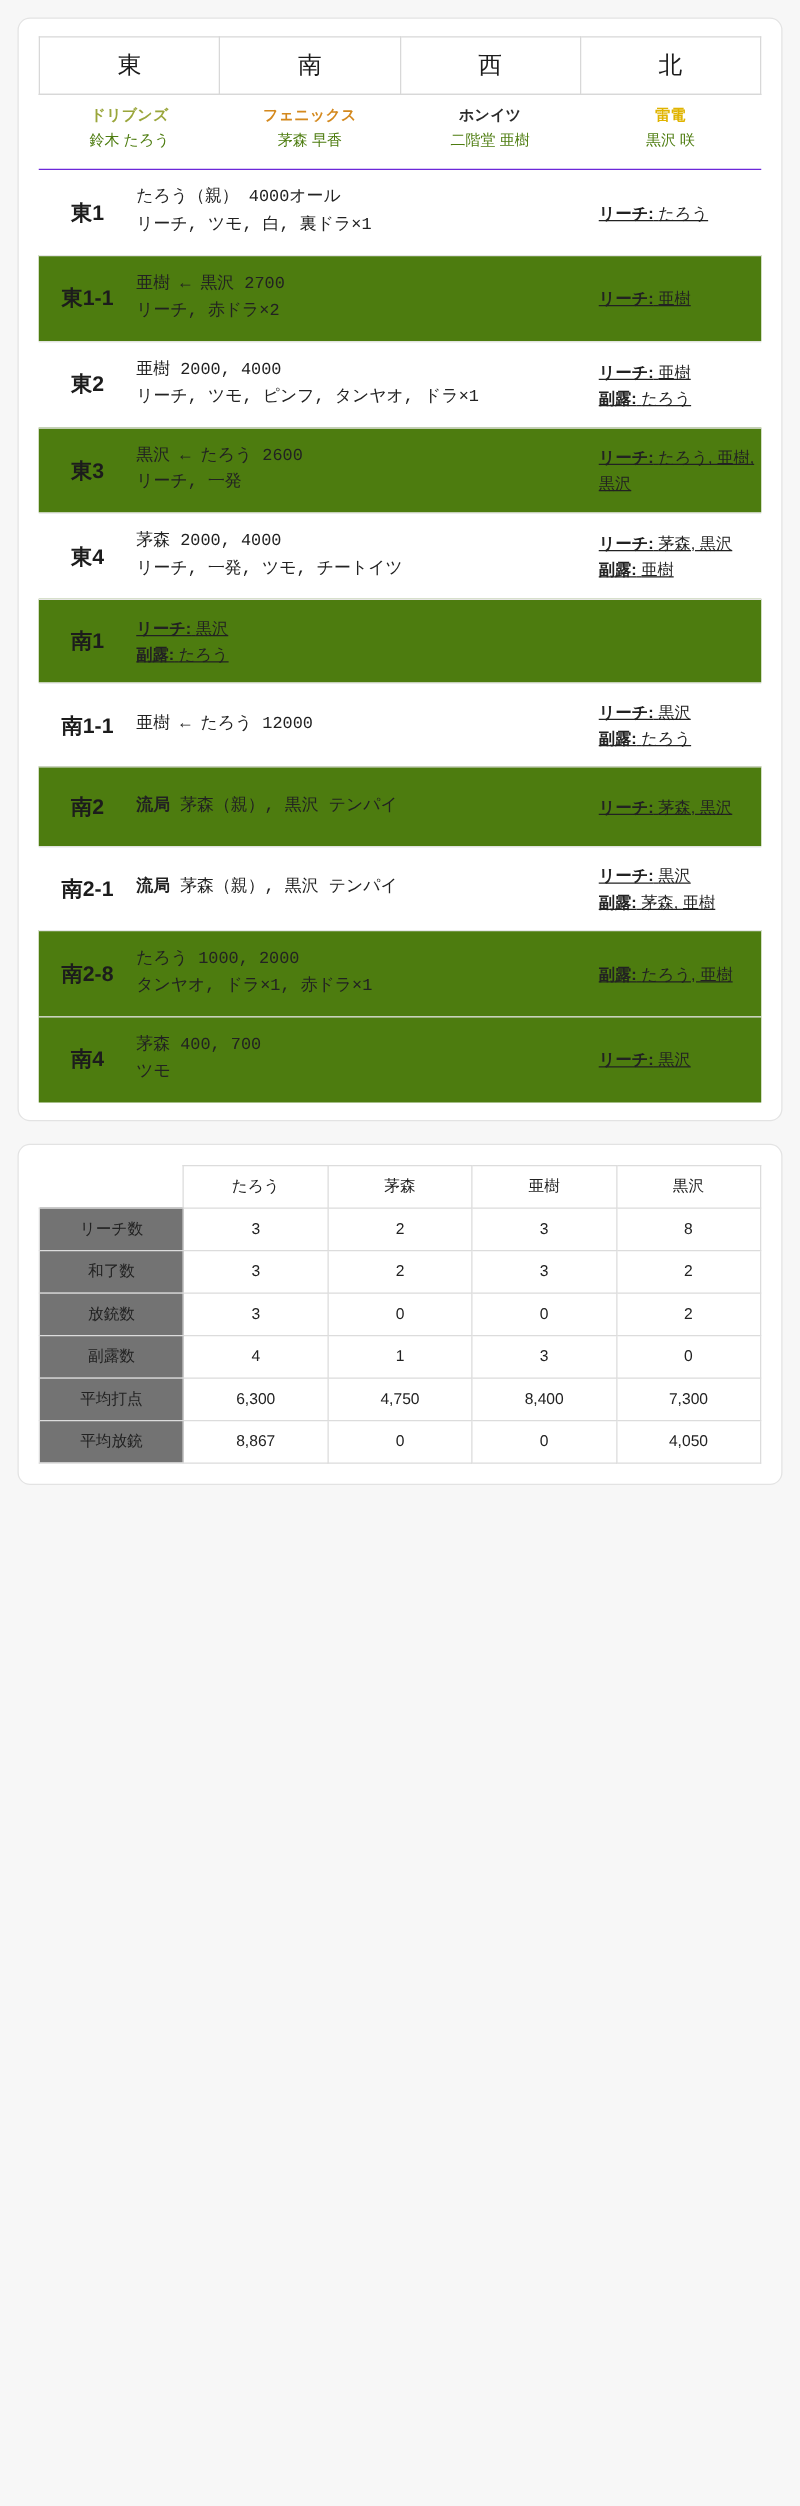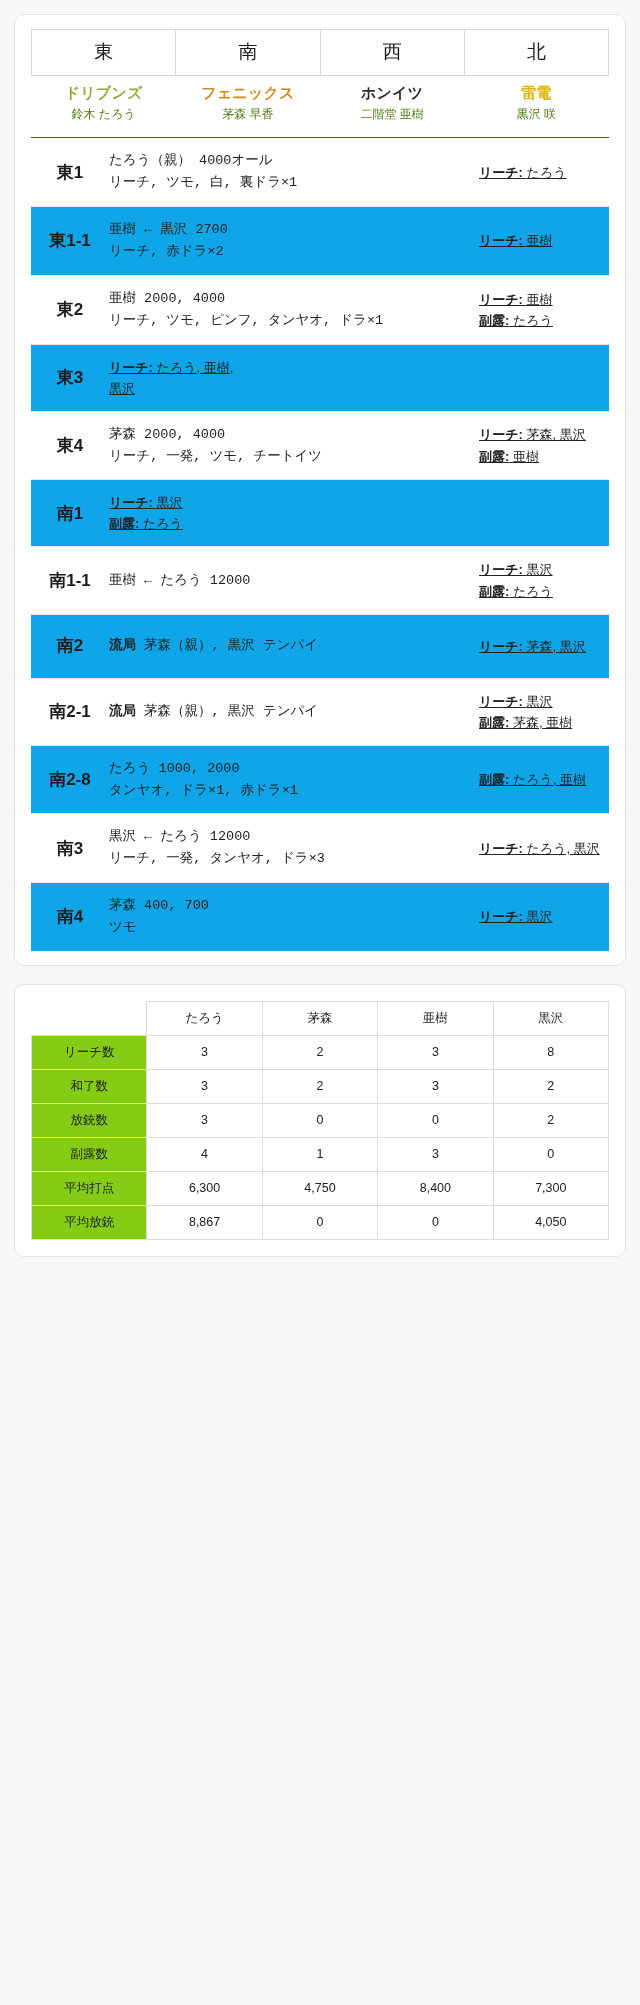--- a/index.html
+++ b/index.html
@@ -38,21 +38,21 @@
     color: #1c1c1c;
   }
   table.seats td.player {
     text-align: center;
     padding: 8px 2px 10px 2px;
     border: none;
     vertical-align: top;
   }
   .team {
     display: block;
-    font-size: 15px;
+    font-size: 12px;
     font-weight: bold;
     margin-bottom: 3px;
     letter-spacing: .2px;
   }
   .pname {
     display: block;
     font-size: 12px;
     line-height: 1.45;
     color: #4d7c0f;
   }
@@ -60,21 +60,21 @@
   
   .hands { margin-top: 4px; }
   .hand-row {
     display: flex;
     align-items: center;
     border-top: 1px solid #e6e6e6;
     padding: 12px 4px 12px 4px;
     min-height: 64px;
   }
   .hand-row:first-child { border-top: 1px solid #6d28d9; }
-  .hand-row.alt { background: #0ea5e9; }
+  .hand-row.alt { background: #4d7c0f; }
   .hand-no {
     width: 74px;
     flex: 0 0 74px;
     text-align: center;
     font-size: 17px;
     font-weight: bold;
     color: #1c1c1c;
     line-height: 1.25;
     padding-right: 4px;
   }
@@ -110,21 +110,21 @@
     border: 1px solid #dcdcdc;
     text-align: center;
     font-size: 12.5px;
     font-weight: normal;
     padding: 8px 2px;
     color: #222;
   }
   table.stats thead th { background: #fff; }
   table.stats tbody th.rowhead {
     text-align: center;
-    background: #84cc16;
+    background: #737373;
   }
   table.stats th.corner { border: none; }
 </style>
 </head>
 <body>
 
 <div class="page">
 
   <div class="card">
 
@@ -186,20 +186,24 @@
             <div><span class="res">亜樹 2000, 4000</span></div>
             <div class="detail">リーチ, ツモ, ピンフ, タンヤオ, ドラ×1</div>
           </div>
           <div class="hand-flags">
             <span class="flagline"><b>リーチ:</b> <span>亜樹</span></span>
             <span class="flagline"><b>副露:</b> <span>たろう</span></span>
           </div>
         </div>
         <div class="hand-row alt">
           <div class="hand-no">東3</div>
+          <div class="hand-body">
+            <div><span class="res">黒沢 ← たろう 2600</span></div>
+            <div class="detail">リーチ, 一発</div>
+          </div>
           <div class="hand-flags">
             <span class="flagline"><b>リーチ:</b> <span>たろう, 亜樹, 黒沢</span></span>
           </div>
         </div>
         <div class="hand-row">
           <div class="hand-no">東4</div>
           <div class="hand-body">
             <div><span class="res">茅森 2000, 4000</span></div>
             <div class="detail">リーチ, 一発, ツモ, チートイツ</div>
           </div>
@@ -245,30 +249,20 @@
           </div>
         </div>
         <div class="hand-row alt">
           <div class="hand-no">南2-8</div>
           <div class="hand-body">
             <div><span class="res">たろう 1000, 2000</span></div>
             <div class="detail">タンヤオ, ドラ×1, 赤ドラ×1</div>
           </div>
           <div class="hand-flags">
             <span class="flagline"><b>副露:</b> <span>たろう, 亜樹</span></span>
-          </div>
-        </div>
-        <div class="hand-row">
-          <div class="hand-no">南3</div>
-          <div class="hand-body">
-            <div><span class="res">黒沢 ← たろう 12000</span></div>
-            <div class="detail">リーチ, 一発, タンヤオ, ドラ×3</div>
-          </div>
-          <div class="hand-flags">
-            <span class="flagline"><b>リーチ:</b> <span>たろう, 黒沢</span></span>
           </div>
         </div>
         <div class="hand-row alt">
           <div class="hand-no">南4</div>
           <div class="hand-body">
             <div><span class="res">茅森 400, 700</span></div>
             <div class="detail">ツモ</div>
           </div>
           <div class="hand-flags">
             <span class="flagline"><b>リーチ:</b> <span>黒沢</span></span>

